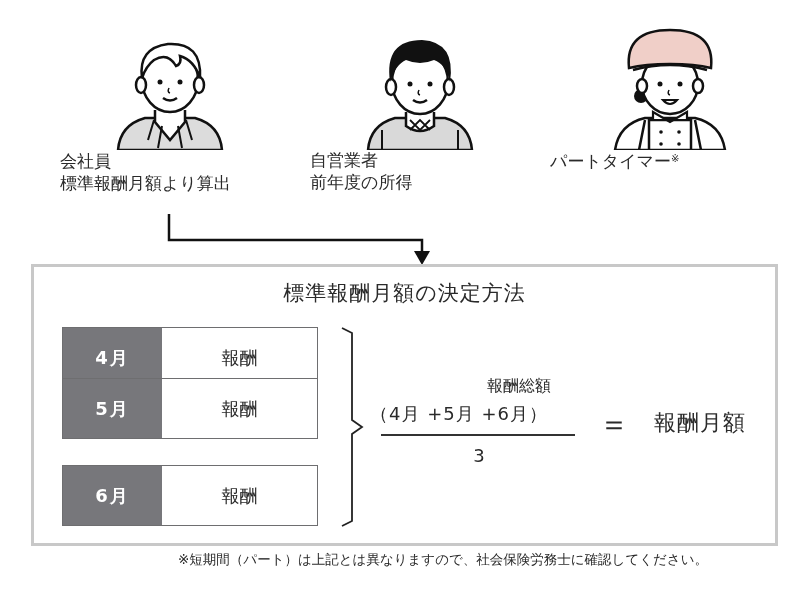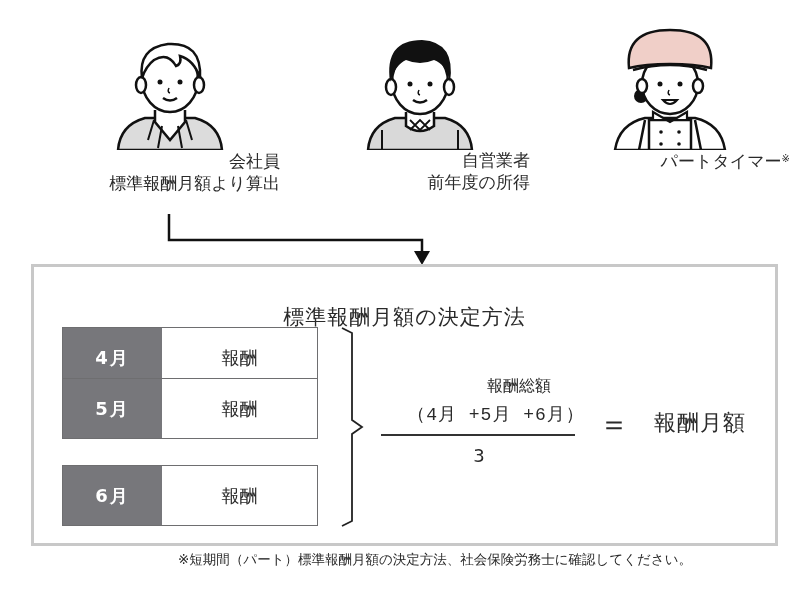--- a/index.html
+++ b/index.html
@@ -1,54 +1,54 @@
 <!DOCTYPE html>
 <html><head>
   <meta charset="utf-8">
   <style>
     * { box-sizing: border-box; margin: 0; padding: 0; }
     html, body { width: 800px; height: 603px; background: #ffffff; overflow: hidden; }
     body { position: relative; font-family: "DejaVu Sans", "Liberation Sans", sans-serif; color: #2a2a2a; }
 
-    .person { position: absolute; text-align: right; }
+    .person { position: absolute; text-align: left; }
     .person svg { display: block; margin: 0 auto; }
     .person .label { font-size: 17px; line-height: 22px; color: #2a2a2a; white-space: nowrap; }
     .person .label sup { font-size: 10px; vertical-align: top; position: relative; top: -2px; }
 
     #p1 { left: 60px; top: 30px; width: 220px; }
     #p2 { left: 310px; top: 30px; width: 220px; font-family: Liberation Serif, serif; }
     #p3 { left: 550px; top: 20px; width: 240px; }
 
     .arrow { position: absolute; left: 0; top: 0; }
 
     .main-box {
       position: absolute; left: 31px; top: 264px; width: 747px; height: 282px;
       border: 3px solid #c8c8c8; background: #ffffff;
     }
     .main-title {
       position: absolute; left: 0; right: 0; top: 12px; text-align: center;
-      font-size: 21px; letter-spacing: 1px; color: #2a2a2a; margin-top: 24px;
+      font-size: 21px; letter-spacing: 1px; color: #2a2a2a;
     }
     .month-row {
       position: absolute; left: 28px; width: 256px; height: 61px;
       border: 1.5px solid #6e6e70; display: flex; background: #fff;
     }
     .month-row .month {
       width: 99px; background: #77777b; color: #ffffff;
       display: flex; align-items: center; justify-content: center;
       font-size: 18px; font-weight: bold; letter-spacing: 2px;
     }
     .month-row .value {
       flex: 1; display: flex; align-items: center; justify-content: center;
       font-size: 18px; color: #2a2a2a;
     }
     .brace { position: absolute; left: 306px; top: 58px; }
 
     .formula-top { position: absolute; left: 385px; top: 86px; width: 200px; text-align: center; font-size: 16px; margin-top: 23px; }
-    .formula-num { position: absolute; left: 362px; top: 135px; width: 200px; text-align: center; font-size: 18px; letter-spacing: 1px; font-family: Liberation Mono, monospace; }
+    .formula-num { position: absolute; left: 325px; top: 135px; width: 200px; text-align: center; font-size: 18px; letter-spacing: 1px; }
     .formula-bar { position: absolute; left: 347px; top: 167px; width: 194px; height: 1.5px; background: #333; }
     .formula-den { position: absolute; left: 345px; top: 178px; width: 200px; text-align: center; font-size: 18px; }
     .equals { position: absolute; left: 565px; top: 137px; font-size: 30px; color: #2a2a2a; }
     .result { position: absolute; left: 620px; top: 141px; font-size: 22px; letter-spacing: 1px; color: #2a2a2a; text-align: right; }
 
     .footnote {
       position: absolute; left: 178px; top: 551px; font-size: 13.5px; color: #2a2a2a; white-space: nowrap;
     }
   </style>
 </head>
@@ -147,13 +147,13 @@
   </svg>
 
   <div class="formula-top">報酬総額</div>
   <div class="formula-num">（4月 +5月 +6月）</div>
   <div class="formula-bar"></div>
   <div class="formula-den">3</div>
   <div class="equals">＝</div>
   <div class="result">報酬月額</div>
 </div>
 
-<div class="footnote">※短期間（パート）標準報酬月額の決定方法、社会保険労務士に確認してください。</div>
+<div class="footnote">※短期間（パート）は上記とは異なりますので、社会保険労務士に確認してください。</div>
 
 </body></html>

